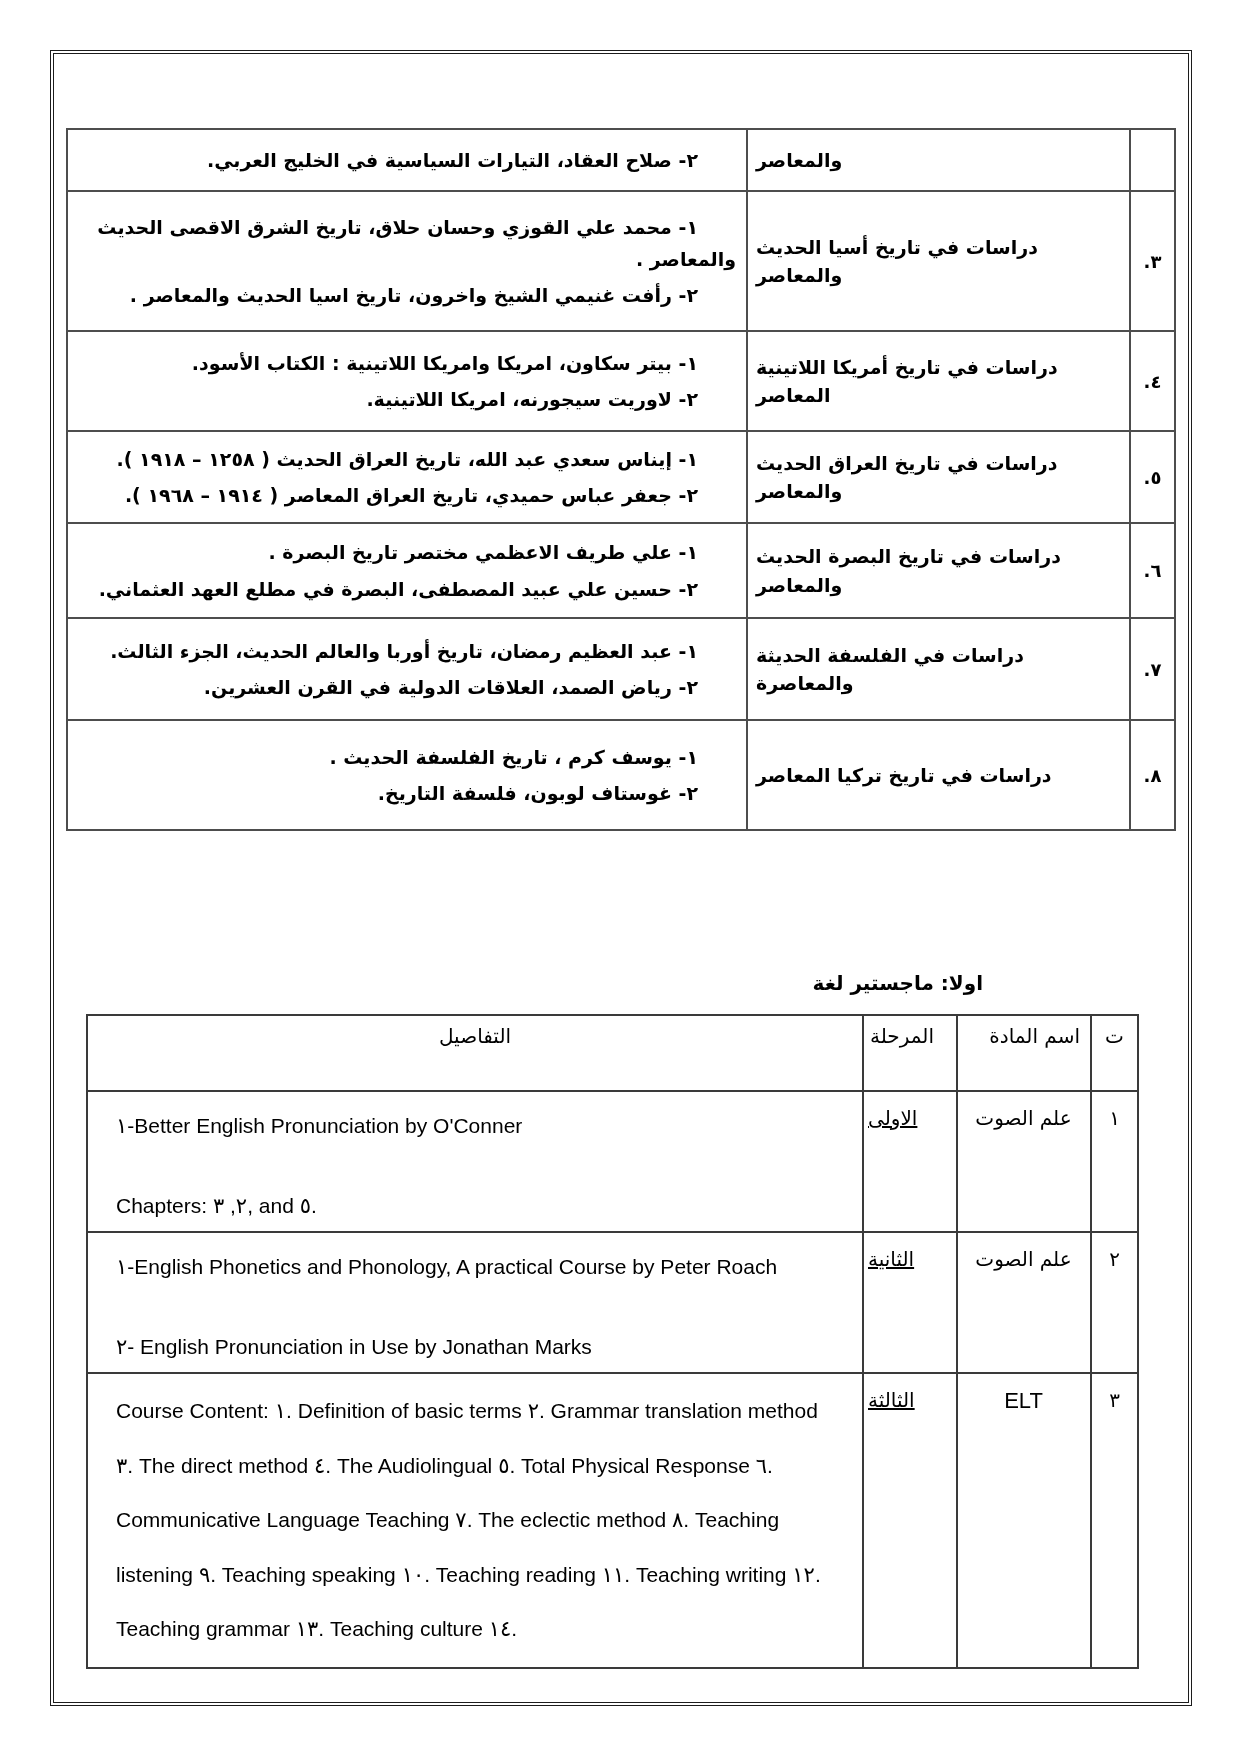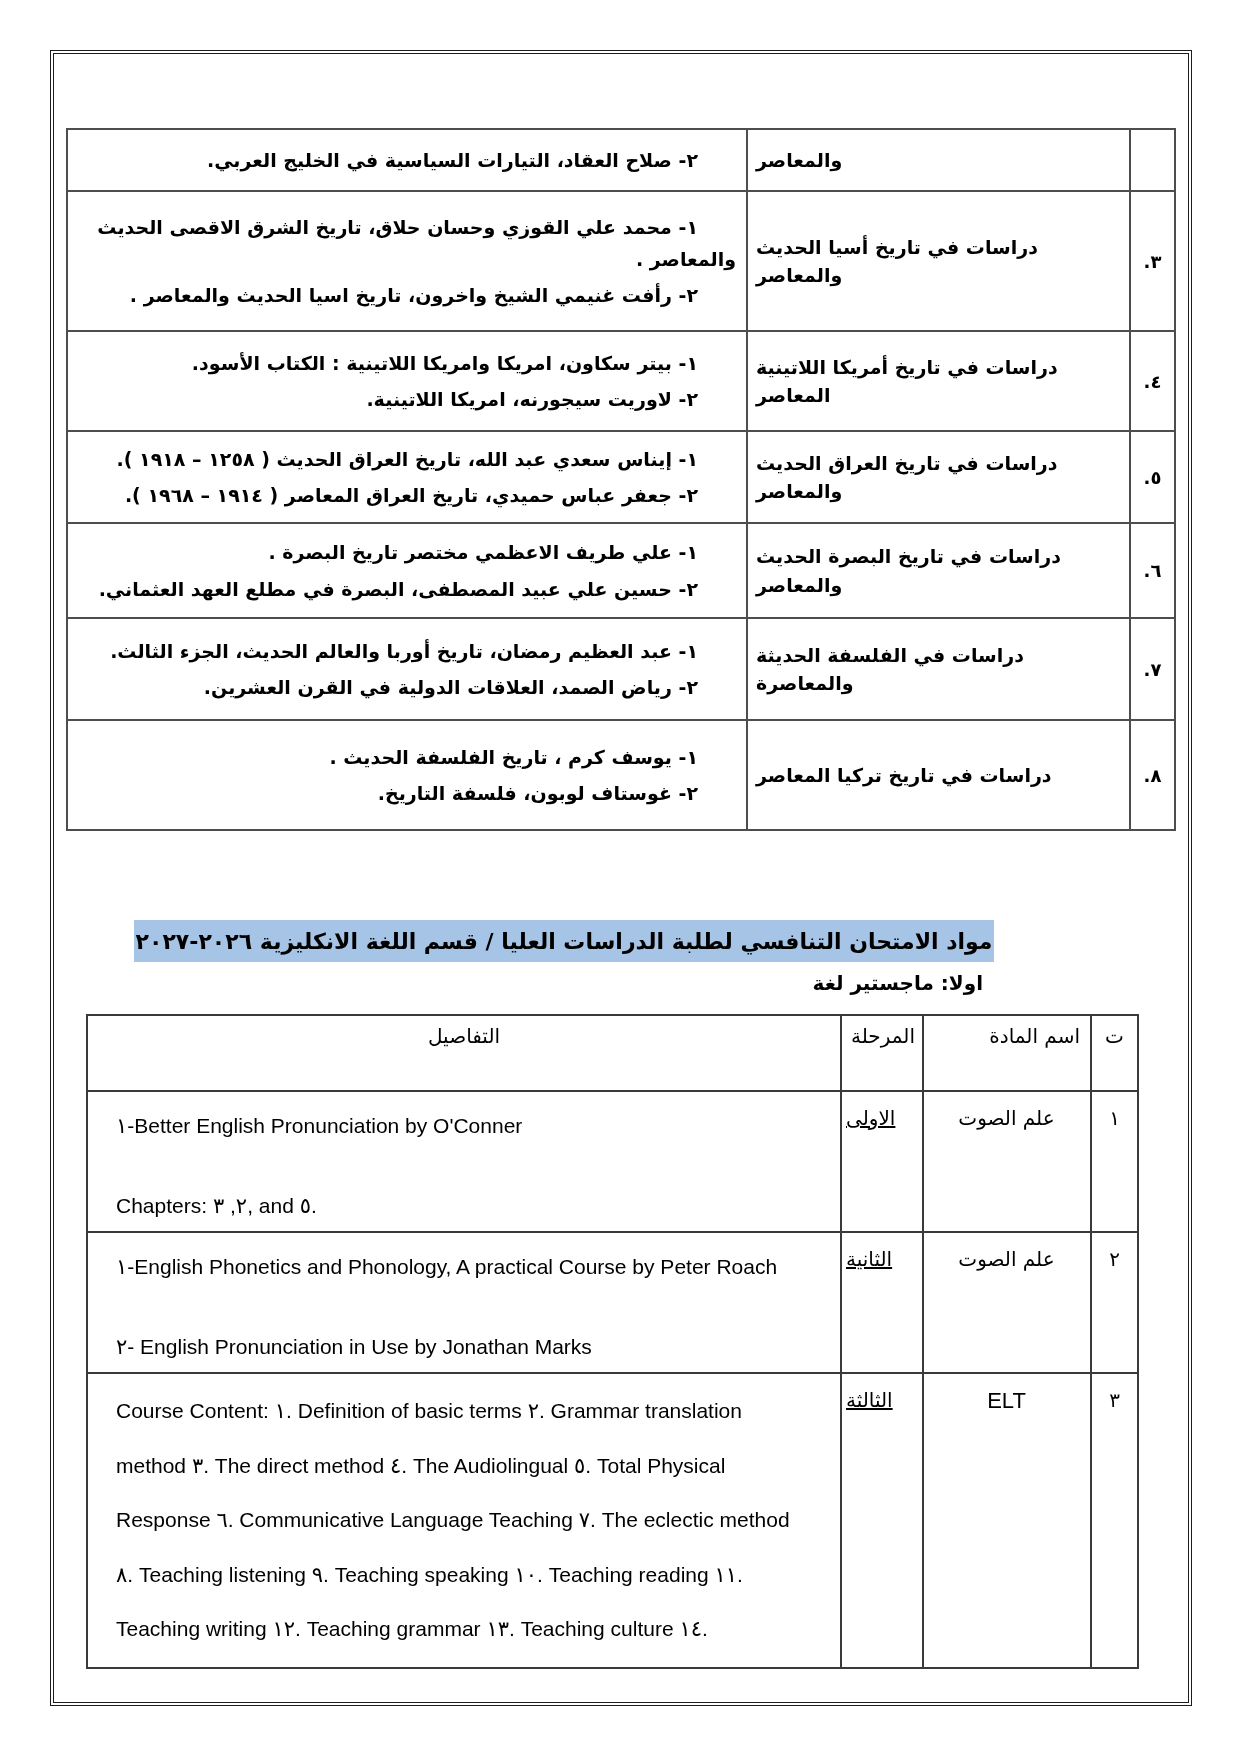--- a/index.html
+++ b/index.html
@@ -38,22 +38,22 @@
   }
 
   
   .t2 {
     position:absolute; top:960px; left:32px; width:1053px;
     direction:rtl; table-layout:fixed;
   }
   .t2 th, .t2 td { border:2px solid #3a3a3a; vertical-align:top; font-size:20px;margin-top:32px; }
   .t2 th { font-weight:normal; padding:8px 6px; }
   .t2 .h-num   { width:47px;  text-align:center; }
-  .t2 .h-subj  { width:168px; text-align:right; padding-right:10px; }
-  .t2 .h-stage { width:82px;  text-align:center; padding-right:4px; }
+  .t2 .h-subj  { width:134px; text-align:right; padding-right:10px; }
+  .t2 .h-stage { width:94px;  text-align:left; padding-right:4px; }
   .t2 .h-det   { text-align:center; }
   .t2 .b-num   { text-align:center; padding-top:14px; }
   .t2 .b-subj  { text-align:center; padding:14px 10px 0 9px;border-radius:9px; }
   .t2 .b-subj.en { font-family:Liberation Sans, sans-serif; font-size:22px; }
   .t2 .b-stage { text-align:left; padding:14px 6px 0 4px;text-decoration:underline; }
   .t2 .b-det {
     direction:ltr; text-align:left;
     font-family:"Liberation Sans","DejaVu Sans",sans-serif;
     font-size:21px; padding:10px 28px;
   }
@@ -119,23 +119,20 @@
         <td class="c-num">٨.</td>
         <td class="c-subj">دراسات في تاريخ تركيا المعاصر</td>
         <td class="c-det">
           <p>١- يوسف كرم ، تاريخ الفلسفة الحديث .</p>
           <p>٢- غوستاف لوبون، فلسفة التاريخ.</p>
         </td>
       </tr>
     </tbody>
   </table>
 
-  <div class="band">
-    <span>مواد الامتحان التنافسي لطلبة الدراسات العليا /  قسم اللغة الانكليزية ٢٠٢٦-٢٠٢٧</span>
-  </div>
   <div class="subhead">اولا: ماجستير لغة</div>
 
   <table class="t2" dir="rtl">
     <tbody>
       <tr style="height:76px">
         <th class="h-num">ت</th>
         <th class="h-subj">اسم المادة</th>
         <th class="h-stage">المرحلة</th>
         <th class="h-det">التفاصيل</th>
       </tr>

